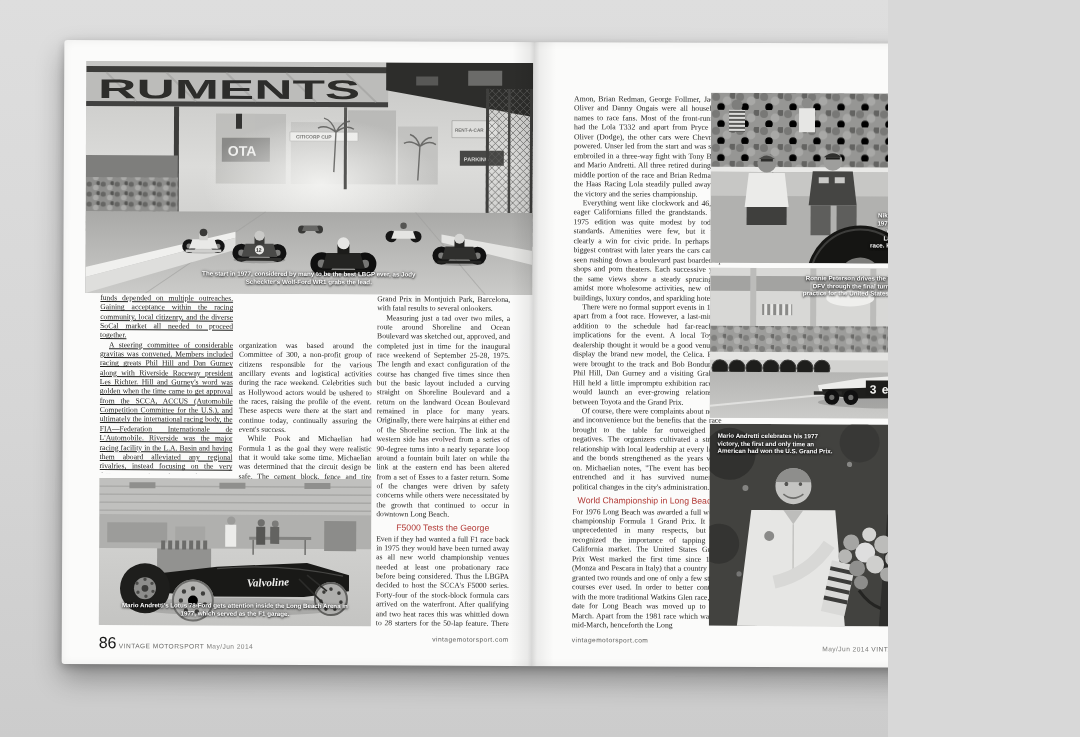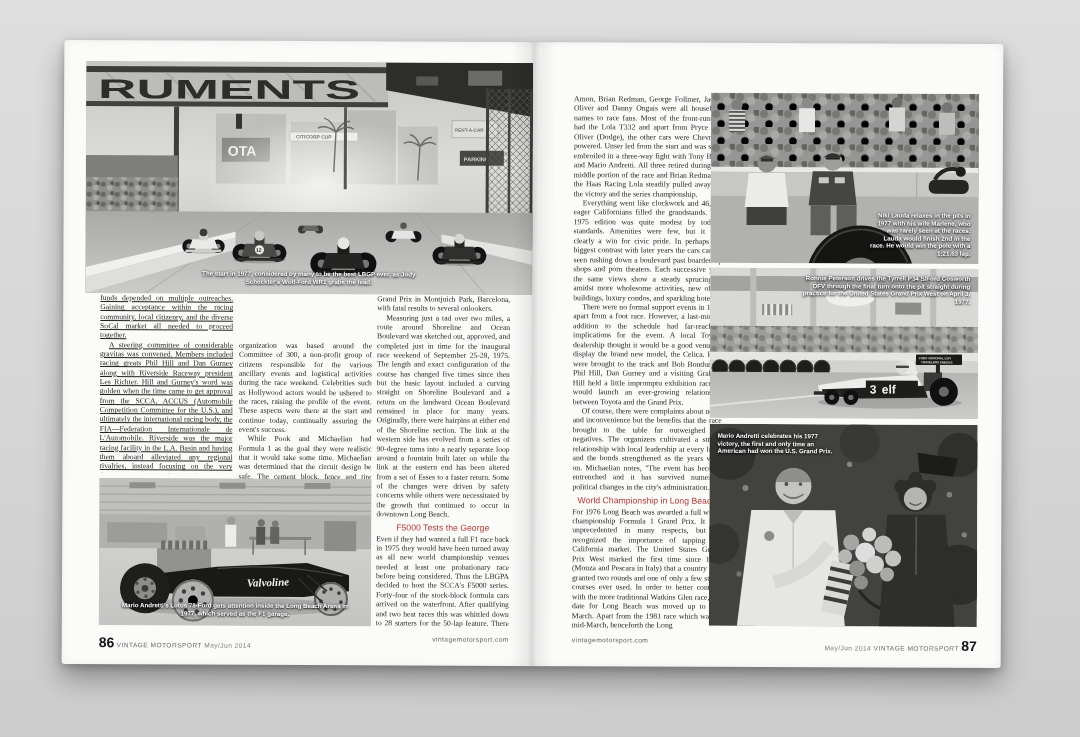--- a/index.html
+++ b/index.html
@@ -1,17 +1,17 @@
 <!DOCTYPE html>
 <html><head>
 <meta charset="utf-8">
 <style>
   html,body{margin:0;padding:0;}
   body{width:1080px;height:737px;background:#d8d8d8;font-family:"Liberation Sans",sans-serif;overflow:hidden;}
-  .stage{position:relative;width:1080px;height:737px;background:linear-gradient(180deg,#dedede 0%,#d6d6d6 55%,#cccccc 100%);overflow:hidden;}
+  .stage{position:relative;width:888px;height:737px;background:linear-gradient(180deg,#dedede 0%,#d6d6d6 55%,#cccccc 100%);overflow:hidden;}
   .spread{position:absolute;left:63px;top:42px;width:939px;height:624px;background:#fbfbfa;border-radius:3px;
           box-shadow:0 14px 28px rgba(0,0,0,0.33),0 3px 9px rgba(0,0,0,0.22);transform:rotate(0.25deg);}
   .gutter{position:absolute;left:448px;top:0;width:44px;height:100%;pointer-events:none;
           background:linear-gradient(90deg,rgba(0,0,0,0) 0%,rgba(0,0,0,0.07) 40%,rgba(0,0,0,0.14) 50%,rgba(0,0,0,0.06) 62%,rgba(0,0,0,0) 100%);}
   .page-edge{position:absolute;inset:0;border-radius:3px;box-shadow:inset 0 0 10px rgba(0,0,0,0.06);pointer-events:none;}
 
   figure{margin:0;}
   .photo{position:absolute;overflow:hidden;background:#c9c9c7;}
   .photo svg{display:block;width:100%;height:100%;}
 
@@ -25,21 +25,21 @@
 
   .cap{position:absolute;font-size:6.2px;line-height:7.5px;font-weight:bold;color:#ffffff;
        text-shadow:0 1px 2px rgba(0,0,0,0.9),0 0 3px rgba(0,0,0,0.65);}
   .cap-center{left:0;right:0;bottom:9px;text-align:center;}
   .cap-center span{display:inline-block;max-width:235px;}
   .cap-lauda{right:8px;bottom:7px;width:102px;text-align:right;}
   .cap-peterson{right:8px;top:6px;width:172px;text-align:right;}
   .cap-andretti{left:8px;top:8px;width:118px;text-align:left;}
 
   .footer{position:absolute;top:594px;font-size:6.6px;color:#5c5c5a;letter-spacing:0.45px;white-space:nowrap;}
-  .footer .pagenum{font-size:14px;font-weight:bold;color:#161616;letter-spacing:0;}
+  .footer .pagenum{font-size:16px;font-weight:normal;color:#161616;letter-spacing:0;}
   .footer .mag{color:#6b6b69;}
   .footer .issue{color:#7c7c7a;}
   .f-left{left:37px;}
   .f-site-left{left:300px;width:147px;text-align:right;}
   .f-site-right{left:510px;}
   .f-right{left:640px;width:275px;text-align:right;}
 
   
   .photo-start{left:22px;top:21px;width:447px;height:232px;}
   .photo-garage{left:37px;top:438px;width:272px;height:147px;}

